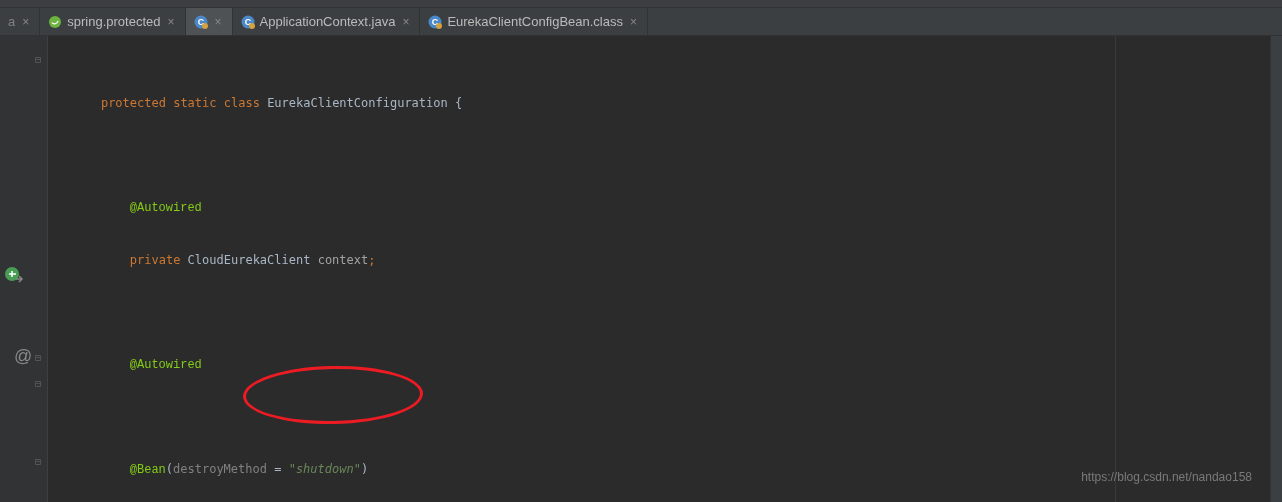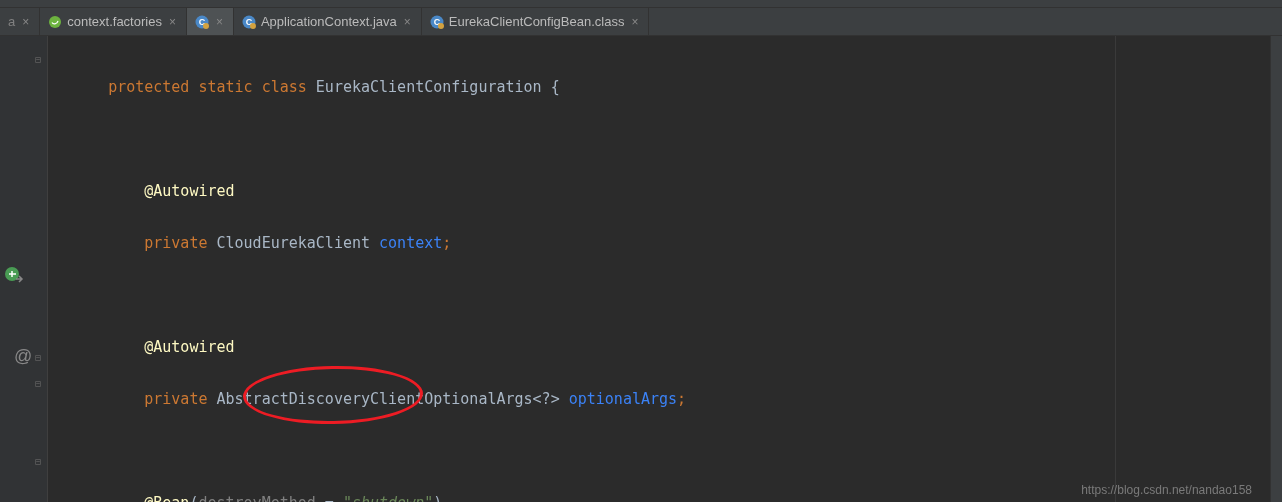--- a/index.html
+++ b/index.html
@@ -80,31 +80,31 @@
     .fold {
       position: absolute;
       right: 2px;
       width: 10px;
       height: 10px;
       color: #606060;
       font-size: 10px;
     }
     .code {
       padding-left: 24px;
-      padding-top: 12px;
+      padding-top: 28px;
       line-height: 26px;
-      font-size: 15px;
+      font-size: 12px;
       white-space: pre;
       position: relative;
     }
     .code .line { position: relative; }
     .kw { color: #cc7832; }
-    .ann { color: #fef9c3; }
+    .ann { color: #84cc16; font-family: Liberation Mono, monospace; }
     .type { color: #a9b7c6; }
-    .field { color: #3b82f6; margin-top: 32px; }
+    .field { color: #a3a3a3; margin-top: 32px; }
     .str { color: #6a8759; }
     .ital { font-style: italic; }
     .punct { color: #cc7832; }
     .gray { color: #808080;}
     .right-strip {
       position: absolute;
       right: 0;
       top: 36px;
       width: 12px;
       height: calc(100% - 36px);
@@ -114,21 +114,21 @@
     .vline {
       position: absolute;
       left: 1115px;
       top: 36px;
       width: 1px;
       height: calc(100% - 36px);
       background: #3a3a3a;
     }
     .watermark {
       position: absolute;
-      bottom: 5px;
+      bottom: 18px;
       right: 30px;
       color: #7a7a7a;
       font-family: "Segoe UI", sans-serif;
       font-size: 12px;
     }
     .ellipse {
       position: absolute;
       border: 3px solid #ed1c24;
       border-radius: 50%;
       width: 180px;
@@ -154,21 +154,21 @@
     <span>a</span>
     <span class="tab-close">×</span>
   </div>
   <div class="tab">
     <span class="tab-icon">
       <svg width="14" height="14" viewBox="0 0 14 14">
           <circle cx="7" cy="7" r="6" fill="#6db33f"></circle>
           <path d="M4 7.5 C5 9.5 9 9.5 10 6" stroke="#fff" stroke-width="1.2" fill="none"></path>
         </svg>
     </span>
-    <span>context.factories</span>
+    <span>spring.protected</span>
     <span class="tab-close">×</span>
   </div>
   <div class="tab active">
     <span class="tab-icon">
       <svg width="14" height="14" viewBox="0 0 14 14">
           <circle cx="7" cy="7" r="6.5" fill="#4a88c7"></circle>
           <text x="7" y="10" font-size="9" text-anchor="middle" fill="#fff" font-family="sans-serif" font-weight="bold">C</text>
           <circle cx="11" cy="11" r="3" fill="#d4a23f"></circle>
         </svg>
     </span>
@@ -213,21 +213,20 @@
     <span class="fold" style="top:342px;">⊟</span>
     <span class="fold" style="top:420px;">⊟</span>
   </div>
   <div class="code">
 <div class="line">    <span class="kw">protected</span> <span class="kw">static</span> <span class="kw">class</span> <span class="type">EurekaClientConfiguration</span> <span>{</span></div>
 <div class="line"> </div>
 <div class="line">        <span class="ann">@Autowired</span></div>
 <div class="line">        <span class="kw">private</span> <span class="type">CloudEurekaClient</span> <span class="field">context</span><span class="punct">;</span></div>
 <div class="line"> </div>
 <div class="line">        <span class="ann">@Autowired</span></div>
-<div class="line">        <span class="kw">private</span> <span class="type">AbstractDiscoveryClientOptionalArgs</span><span>&lt;?&gt;</span> <span class="field">optionalArgs</span><span class="punct">;</span></div>
 <div class="line"> </div>
 <div class="line">        <span class="ann">@Bean</span>(<span class="gray">destroyMethod</span><span> = </span><span class="str ital">"shutdown"</span>)</div>
 
 
 
 
 
 
 
 

